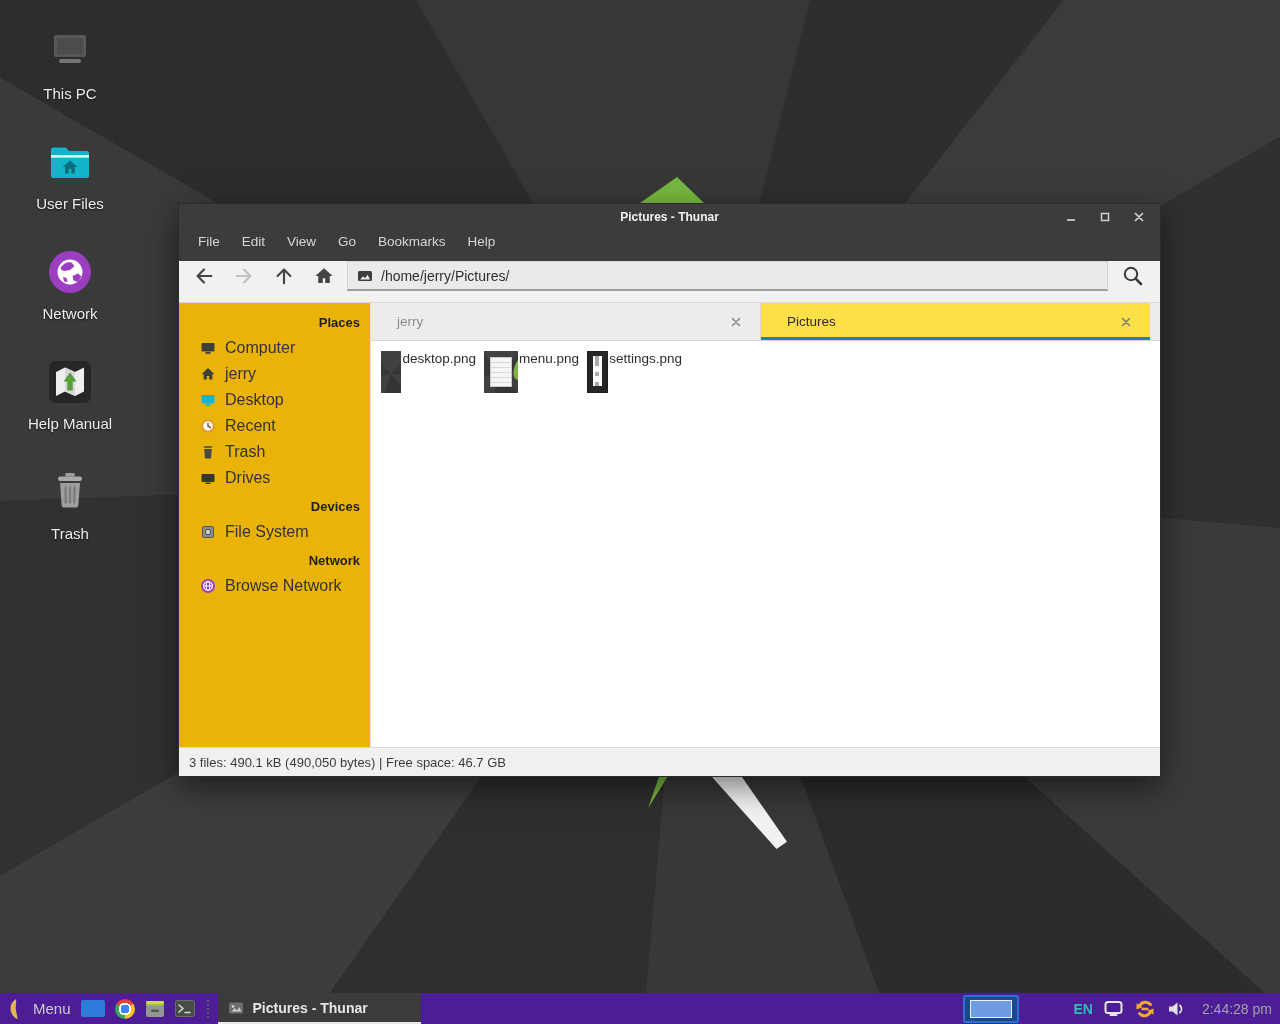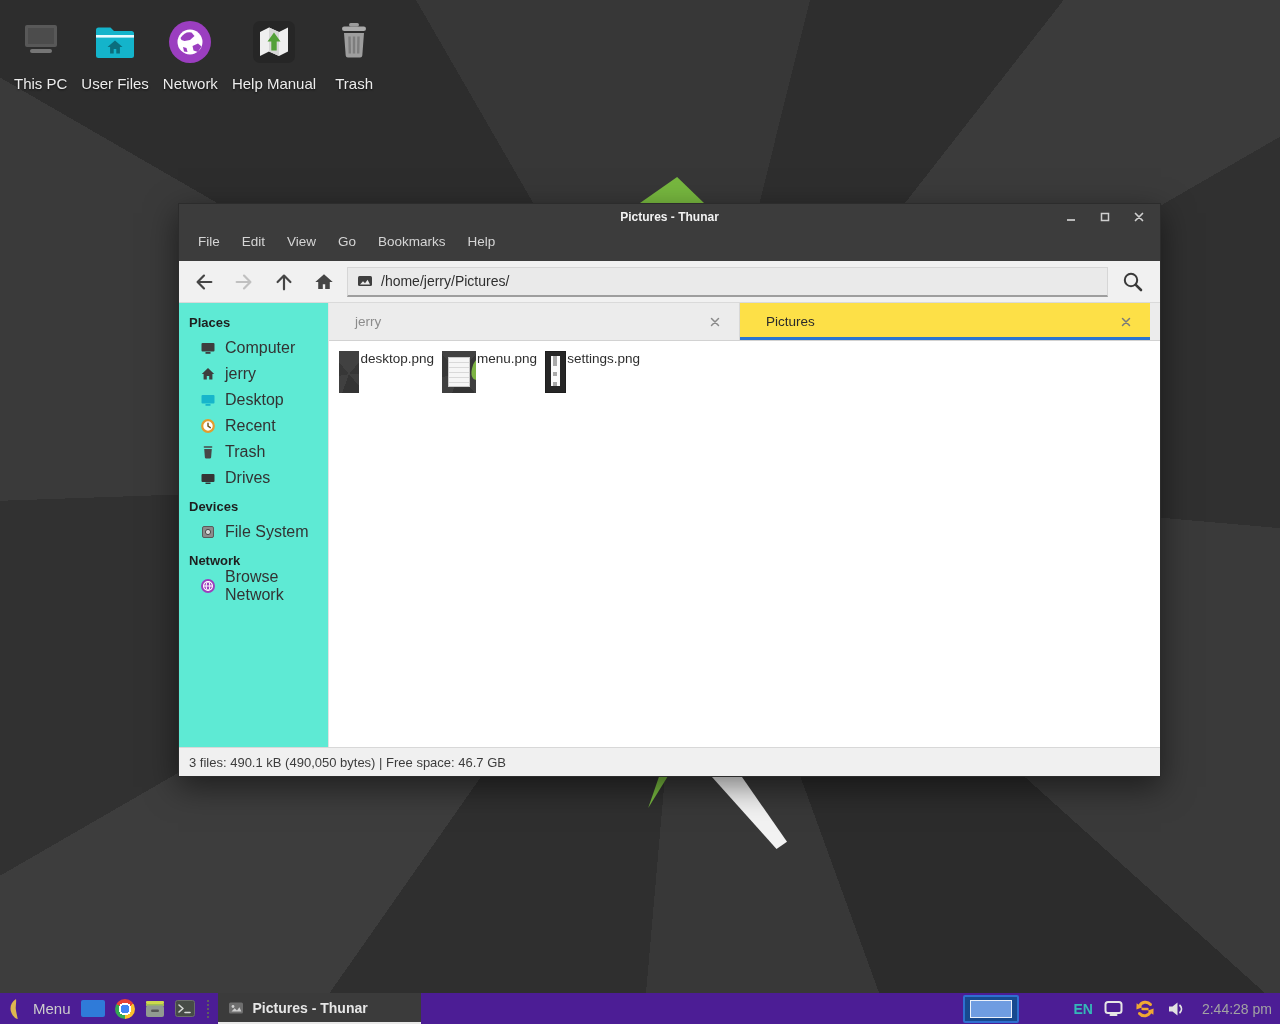--- a/index.html
+++ b/index.html
@@ -17,22 +17,22 @@
       #373737 330deg 360deg);
   }
   .emblem-triangle { position:absolute; left:640px; top:177px; width:64px; height:26px;
     background:#77b83f; clip-path:polygon(0% 100%, 58% 0%, 100% 100%); }
   .emblem-sliver { position:absolute; left:646px; top:776px; width:22px; height:32px;
     background:#77b83f; clip-path:polygon(60% 0%, 100% 0%, 10% 100%); }
   .emblem-blade { position:absolute; left:712px; top:777px; width:75px; height:72px;
     background:#f2f2f2; clip-path:polygon(0% 0%, 40% 0%, 100% 90%, 86% 100%); }
 
   
-  .desktop-icons { position:absolute; left:14px; top:12px; width:112px; display:flex;
-    flex-direction:row; gap:14px; z-index:1; }
+  .desktop-icons { position:absolute; left:14px; top:22px; width:112px; display:flex;
+    flex-direction:column; gap:14px; z-index:1; }
   .dicon { height:96px; display:flex; flex-direction:column; align-items:center;
     justify-content:flex-start; gap:9px; padding-top:6px; cursor:default; }
   .dicon .glyph { width:48px; height:48px; display:flex; align-items:center; justify-content:center; }
   .dicon .dlabel { font-size:15px; color:#ececec; text-shadow:0 1px 2px rgba(0,0,0,.65);
     white-space:nowrap; }
 
   
   .window { position:absolute; left:178px; top:203px; width:983px; height:574px;
     display:flex; flex-direction:column; z-index:2;
     box-shadow:0 10px 30px rgba(0,0,0,.5); border:1px solid #2c2c2c; }
@@ -41,31 +41,31 @@
   .title { font-size:12px; font-weight:bold; color:#f2f2f2; }
   .win-controls { position:absolute; right:14px; top:0; height:100%; display:flex;
     gap:20px; align-items:center; }
   .win-btn { width:14px; height:14px; display:flex; align-items:center; justify-content:center; cursor:pointer; }
 
   .menubar { height:32px; background:#3c3c3c; display:flex; align-items:flex-start;
     padding-left:8px; flex:0 0 auto; }
   .menu-item { color:#d5d5d5; font-size:13.5px; padding:5px 11px; cursor:pointer; }
 
   .toolbar { height:42px; background:#f1f1f1; border-bottom:1px solid #dadada;
-    display:flex; align-items:center; padding:0 8px; gap:6px; flex:0 0 auto; }
+    display:flex; padding:0 8px; gap:6px; flex:0 0 auto; }
   .tool-btn { width:34px; height:30px; display:flex; align-items:center; justify-content:center; cursor:pointer; }
   .pathbar { flex:1; height:30px; background:#eaeaea; border:1px solid #d6d6d6;
     border-bottom:2px solid #9e9e9e; display:flex; align-items:center; gap:8px;
     padding:0 9px; cursor:text; }
   .path-text { font-size:14px; color:#2f2f2f; }
   .search-btn { width:38px; height:30px; display:flex; align-items:center; justify-content:center; cursor:pointer; }
 
   .content { flex:1 1 auto; display:flex; min-height:0; background:#fff; }
-  .sidebar { width:150px; background:#5eead4; border-right:1px solid #e3e3e3;
-    padding-top:4px; overflow:hidden; flex:0 0 auto; }
+  .sidebar { width:192px; background:#eab308; border-right:1px solid #e3e3e3;
+    padding-top:4px; overflow:hidden; flex:0 0 auto;text-align:right; }
   .side-header { font-weight:bold; font-size:13px; color:#1e1e1e; padding:8px 10px 5px 10px; }
   .side-item { display:flex; align-items:center; gap:9px; height:26px;
     padding-left:21px; font-size:16px; color:#333; cursor:pointer; }
   .side-item .sicon { width:16px; height:16px; flex:0 0 auto; display:flex; }
 
   .main { flex:1; display:flex; flex-direction:column; min-width:0; }
   .tabbar { height:38px; display:flex; background:#ececec; border-bottom:1px solid #d2d2d2; flex:0 0 auto; }
   .tab { flex:1; display:flex; align-items:center; padding:0 16px 0 26px;
     font-size:13.5px; cursor:pointer; min-width:0; }
   .tab-inactive { background:#ececec; color:#8c8c8c; border-right:1px solid #d8d8d8; }

